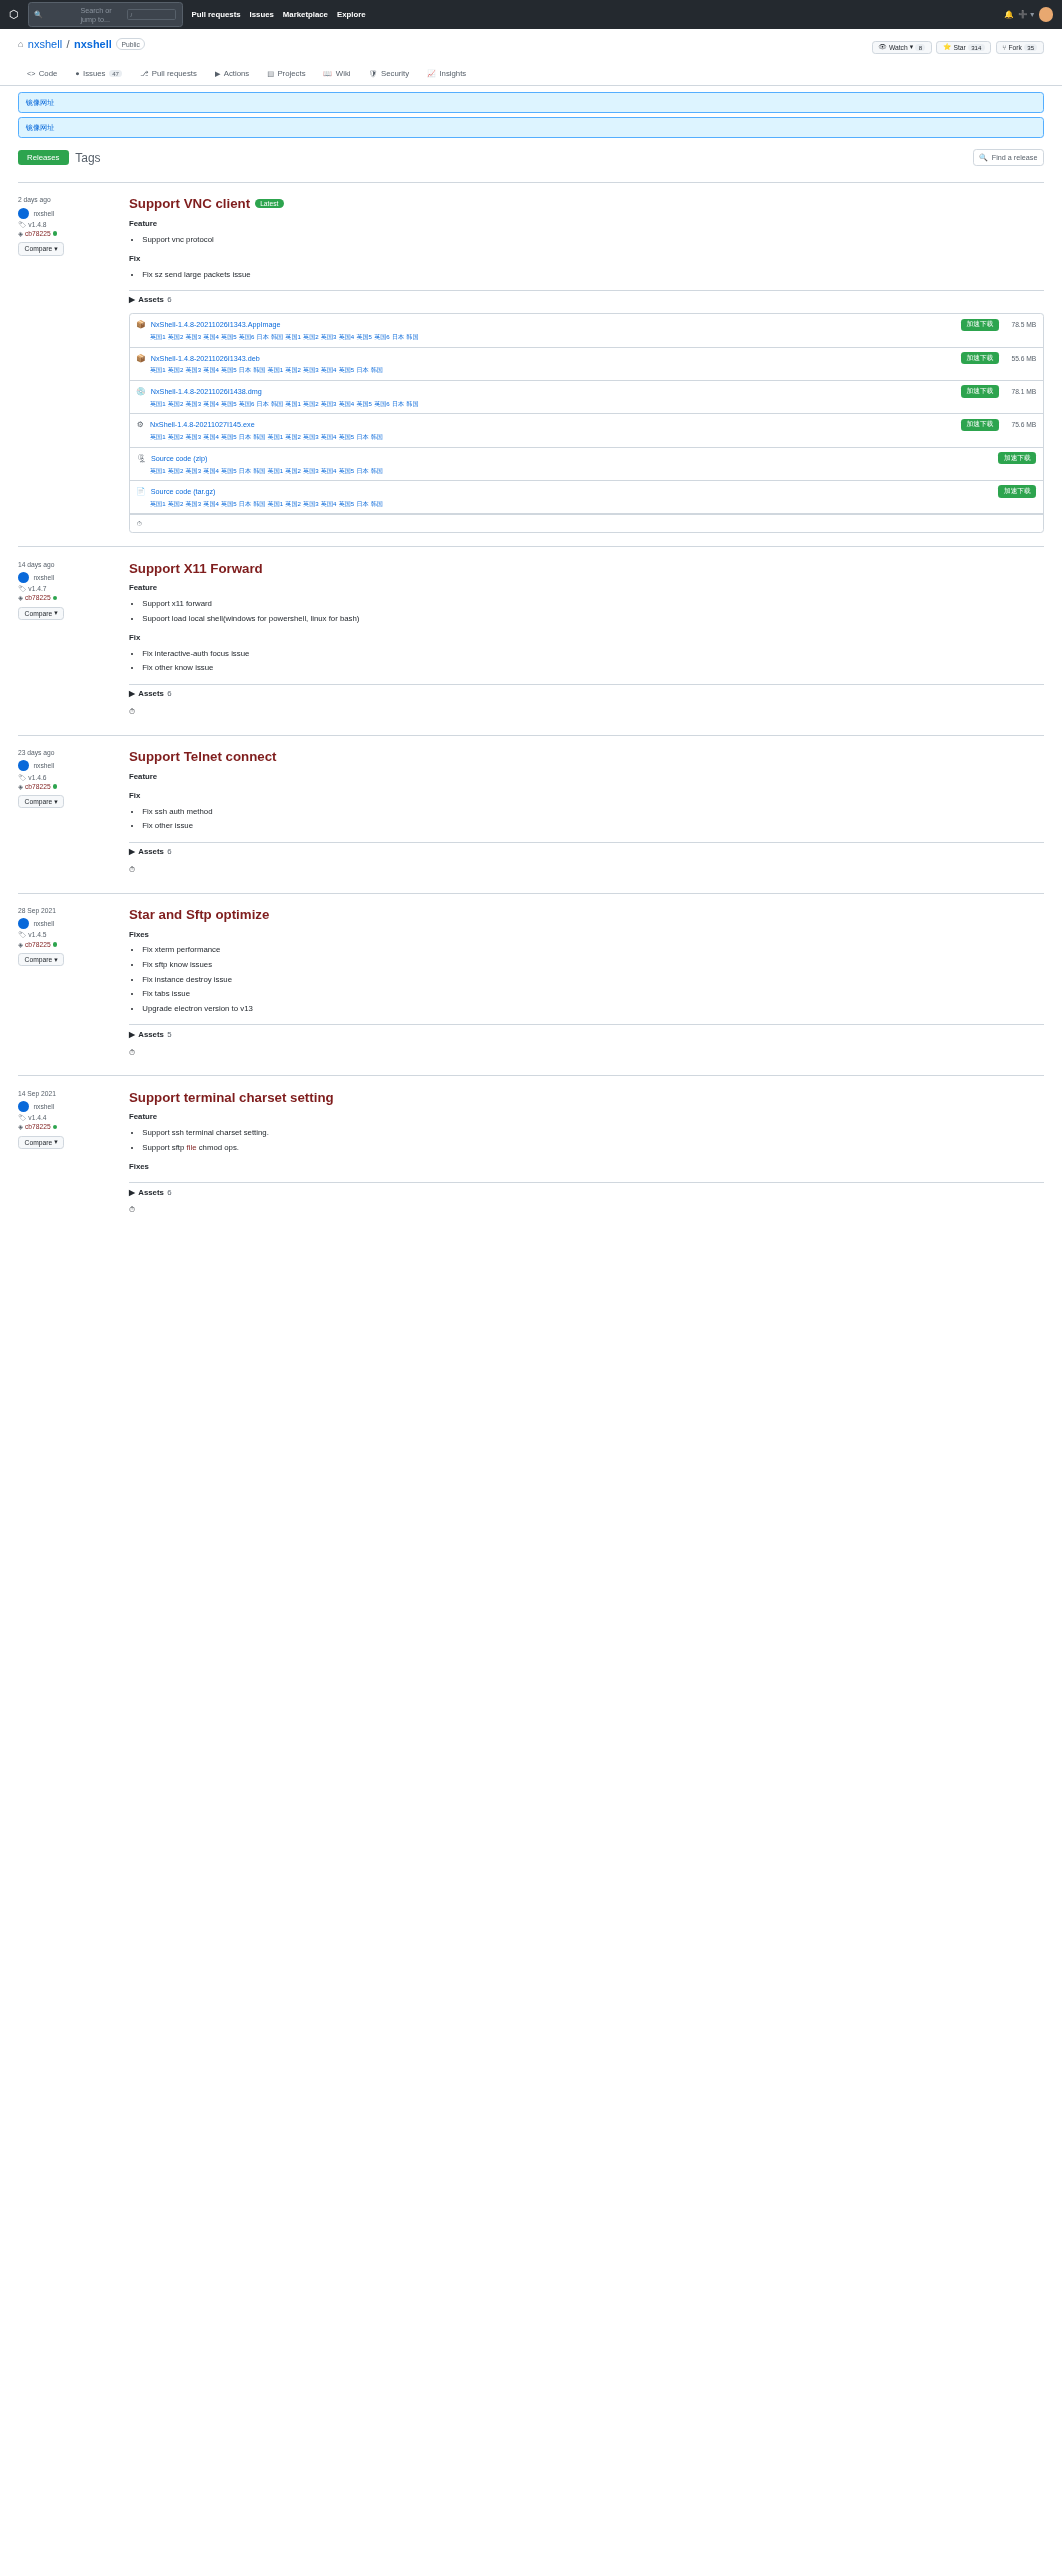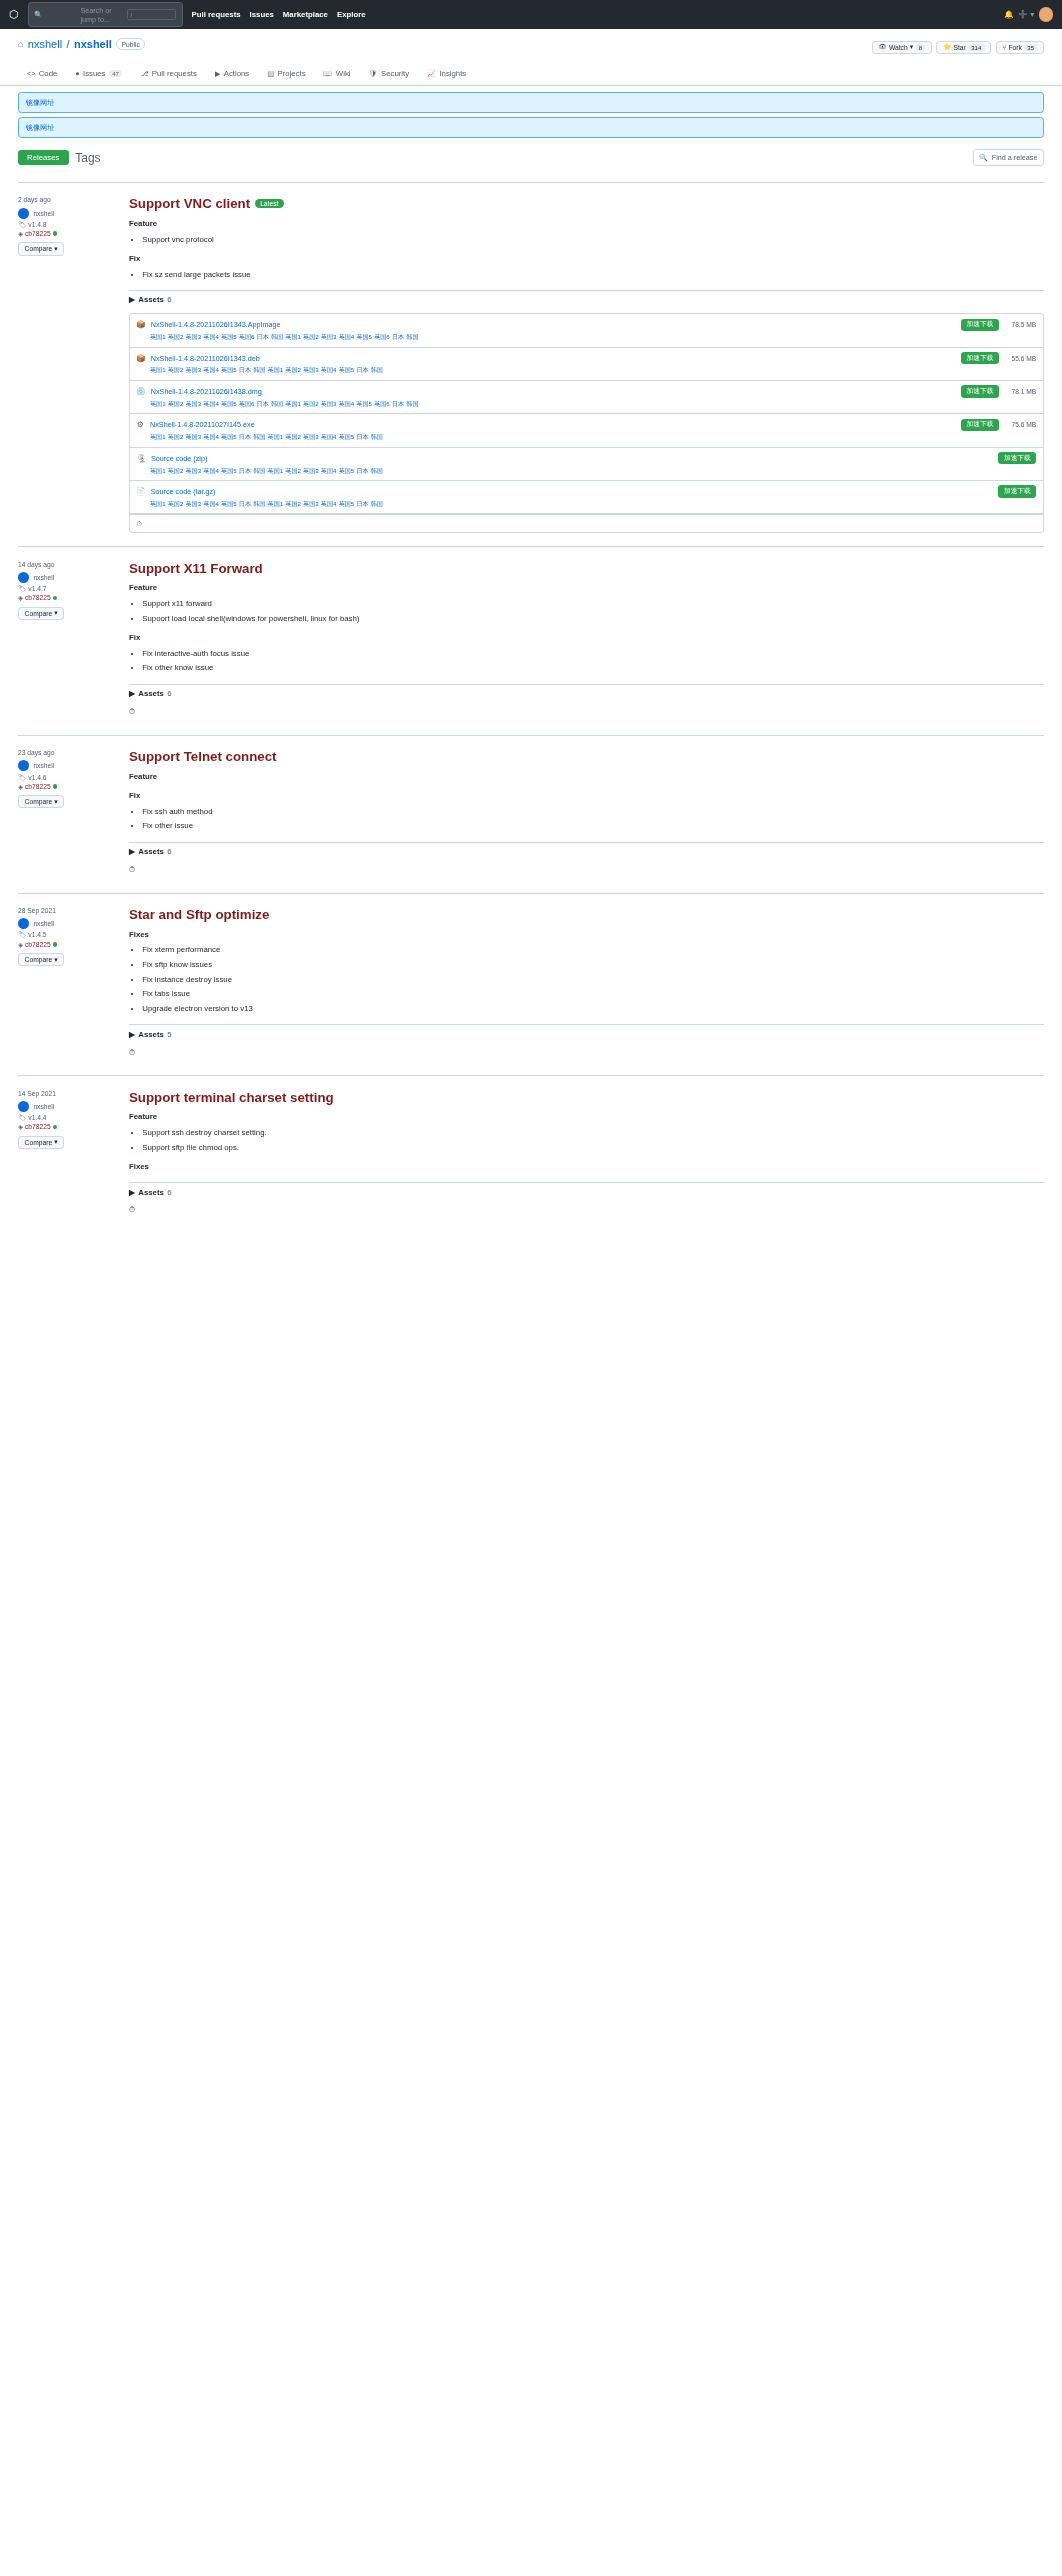--- a/index.html
+++ b/index.html
@@ -787,21 +787,21 @@
           <span>▾</span>
         </button>
       </div>
       <div class="release-main">
         <div class="release-title">
           <a>Support terminal charset setting</a>
         </div>
         <div class="release-body">
           <div class="release-section-title">Feature</div>
           <ul>
-            <li>Support ssh destroy charset setting.</li>
+            <li>Support ssh terminal charset setting.</li>
             <li>Support sftp <a>file</a> chmod ops.</li>
           </ul>
           <div class="release-section-title">Fixes</div>
         </div>
         <div class="assets-section">
           <div class="assets-toggle">
             <span>▶</span>
             <span>Assets</span>
             <span class="assets-count">6</span>
           </div>

